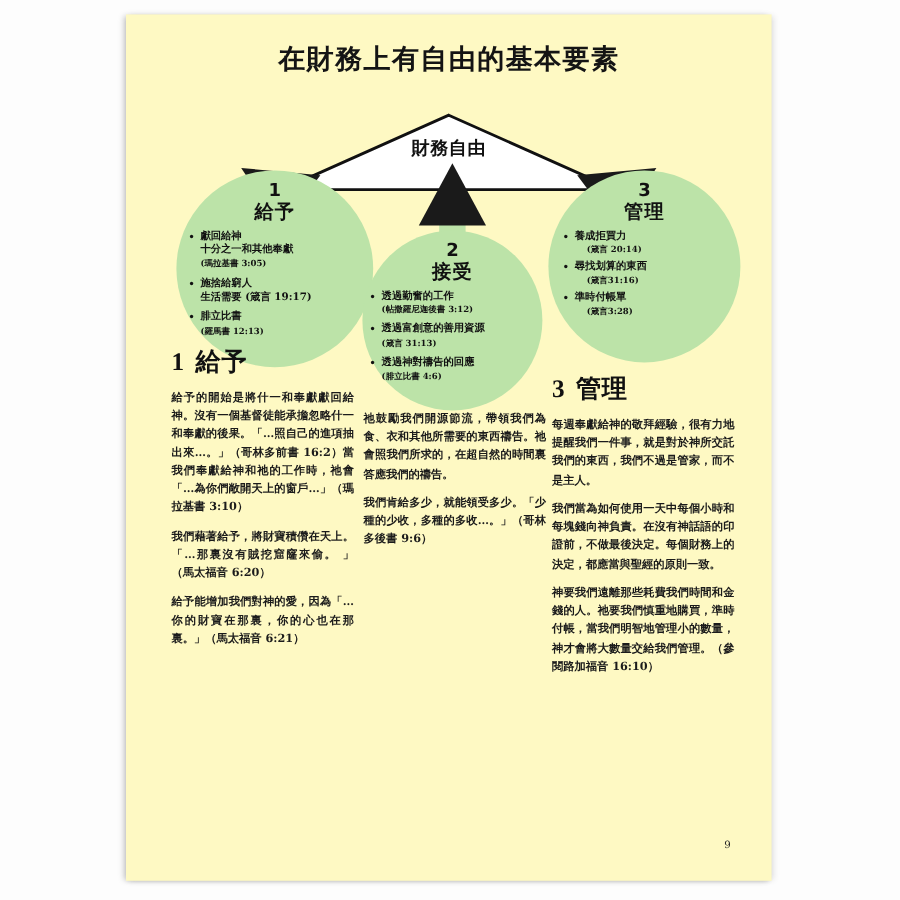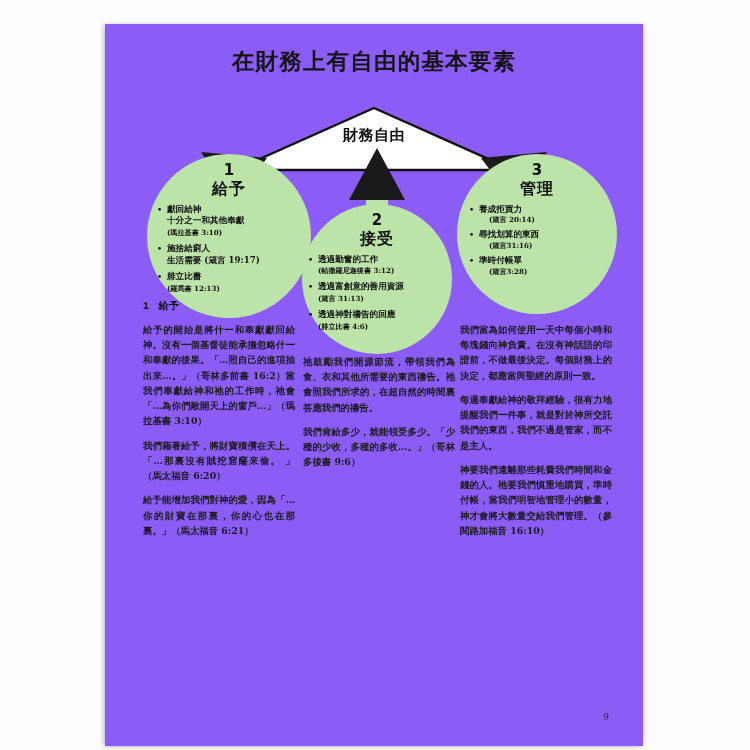--- a/index.html
+++ b/index.html
@@ -11,24 +11,24 @@
     height: 750px;
     background: #ffffff;
     font-family: "DejaVu Sans", "Liberation Sans", sans-serif;
     overflow: hidden;
   }
 
   
   #page-sheet {
     position: absolute;
     left: 105px;
-    top: 24px;
+    top: 12px;
     width: 538px;
     height: 722px;
-    background: #8b5cf6;
+    background: #fef9c3;
     box-shadow: -3px 0 5px -1px rgba(0,0,0,0.22),
                  3px 0 5px -1px rgba(0,0,0,0.10),
                  0 2px 4px -1px rgba(0,0,0,0.12);
   }
   #page-backdrop {
     position: absolute;
     left: 0; top: 0;
     width: 750px; height: 750px;
     background: #fdfdfd;
   }
@@ -127,25 +127,25 @@
   .col {
     position: absolute;
     width: 152px;
     font-family: "DejaVu Serif", "Liberation Serif", serif;
   }
   #col-1 { left: 38px;  top: 275px; }
   #col-2 { left: 198px; top: 330px; }
   #col-3 { left: 355px; top: 298px; }
 
   .col-head {
-    font-size: 10px;
+    font-size: 21px;
     font-weight: 700;
     color: #111;
     margin-bottom: 9px;
-    font-family: Liberation Mono, monospace;
+    font-family: Liberation Serif, serif;
     letter-spacing: 0.5px;
   }
   .col-head .hnum { margin-right: 9px; }
 
   .para {
     font-size: 9.4px;
     line-height: 1.62;
     color: #1b1b1b;
     margin: 0 0 9px 0;
     text-align: justify;
@@ -188,21 +188,21 @@
 
     <div class="roof-label">財務自由</div>
 
     <div class="circle" id="circle-1">
       <div class="circle-num">1</div>
       <div class="circle-title">給予</div>
       <ul class="circle-list">
         <li><span class="bullet">•</span>
           <span>獻回給神</span><br>
           <span>十分之一和其他奉獻</span><br>
-          <span class="ref">(瑪拉基書 3:10)</span>
+          <span class="ref">(瑪拉基書 3:05)</span>
         </li>
         <li><span class="bullet">•</span>
           <span>施捨給窮人</span><br>
           <span>生活需要 (箴言 19:17)</span>
         </li>
         <li><span class="bullet">•</span>
           <span>腓立比書</span><br>
           <span class="ref">(羅馬書 12:13)</span>
         </li>
       </ul>
@@ -255,20 +255,23 @@
     <p class="para">我們藉著給予，將財寶積儹在天上。「…那裏沒有賊挖窟窿來偷。 」（馬太福音 6:20）</p>
     <p class="para">給予能增加我們對神的愛，因為「…你的財寶在那裏，你的心也在那裏。」（馬太福音 6:21）</p>
   </div>
 
   <div class="col" id="col-2">
     <p class="para">祂鼓勵我們開源節流，帶領我們為食、衣和其他所需要的東西禱告。祂會照我們所求的，在超自然的時間裏答應我們的禱告。</p>
     <p class="para">我們肯給多少，就能領受多少。「少種的少收，多種的多收…。」（哥林多後書 9:6）</p>
   </div>
 
   <div class="col" id="col-3">
+    <div class="col-head">
+      <span class="hnum">3</span><span>管理</span>
+    </div>
+    <p class="para">每週奉獻給神的敬拜經驗，很有力地提醒我們一件事，就是對於神所交託我們的東西，我們不過是管家，而不是主人。</p>
     <p class="para">我們當為如何使用一天中每個小時和每塊錢向神負責。在沒有神話語的印證前，不做最後決定。每個財務上的決定，都應當與聖經的原則一致。</p>
-    <p class="para">每週奉獻給神的敬拜經驗，很有力地提醒我們一件事，就是對於神所交託我們的東西，我們不過是管家，而不是主人。</p>
     <p class="para">神要我們遠離那些耗費我們時間和金錢的人。祂要我們慎重地購買，準時付帳，當我們明智地管理小的數量，神才會將大數量交給我們管理。（參閱路加福音 16:10）</p>
   </div>
 
   <div id="page-number">9</div>
 
 </div>
 
 </body></html>

